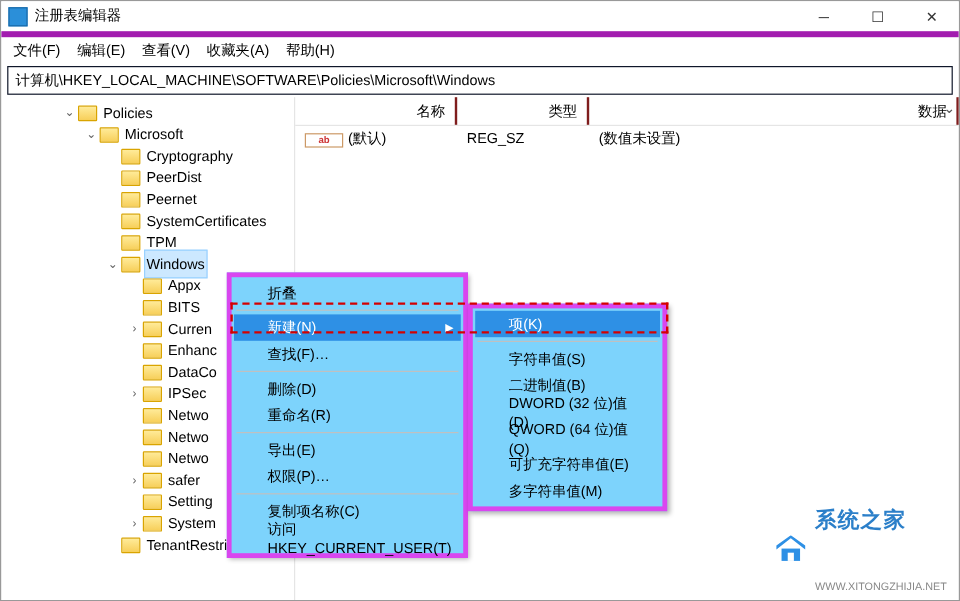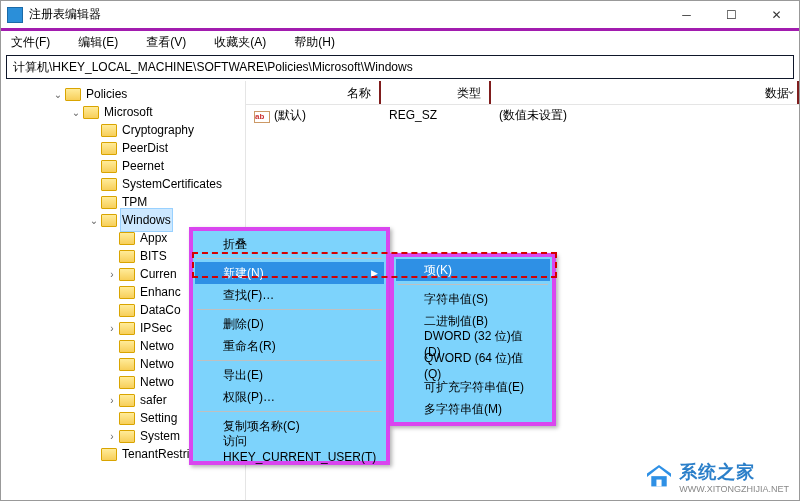--- a/index.html
+++ b/index.html
@@ -1,57 +1,57 @@
 <!DOCTYPE html>
 <html><head>
 <meta charset="utf-8">
 <style>
 * { margin: 0; padding: 0; box-sizing: border-box; font-family: "Microsoft YaHei", "Segoe UI", sans-serif; font-size: 12px; }
 body { background: #fff; width: 800px; height: 501px; overflow: hidden; position: relative; border: 1px solid #999; }
 
-.titlebar { height: 30px; display: flex; align-items: center; padding-left: 6px; background: #fff; border-bottom: 3px solid #a21caf; }
+.titlebar { height: 30px; display: flex; align-items: center; padding-left: 6px; background: #fff; border-bottom: 5px solid #a21caf; }
 .titlebar .app-icon { width: 16px; height: 16px; background: #2b8fd9; margin-right: 6px; display: inline-block; border: 1px solid #1a6aa8; }
 .titlebar .title { flex: 1; }
 .titlebar .win-btn { width: 45px; height: 29px; display: flex; align-items: center; justify-content: center; color: #333; }
 
-.menubar { height: 22px; display: flex; align-items: center; padding-left: 4px; gap: 16px; }
+.menubar { height: 22px; display: flex; align-items: center; padding-left: 4px; gap: 2px; }
 .menubar .menu-item { padding: 2px 6px; }
 
 .addrbar { height: 24px; border: 1px solid #0f172a; margin: 2px 5px; padding: 2px 6px; display: flex; align-items: center; background: #fff; }
 
 .content { display: flex; height: calc(100% - 80px); }
 .tree { width: 245px; border-right: 1px solid #e5e5e5; overflow: hidden; padding-top: 4px; }
 .list { flex: 1; }
 
 .tree-row { display: flex; align-items: center; height: 18px; white-space: nowrap; padding-right: 4px; }
 .tree-row .indent { display: inline-block; }
 .tree-row .chev { width: 14px; display: inline-flex; justify-content: center; color: #666; font-size: 10px; }
 .tree-row .folder { width: 16px; height: 13px; background: linear-gradient(#ffeb99, #f7cf5a); border: 1px solid #d9a400; border-radius: 1px; margin-right: 3px; display: inline-block; }
 .tree-row .label { padding: 0 2px; }
 .tree-row.selected .label { background: #cce8ff; border: 1px solid #99d1ff; padding: 4px 1px; }
 
 .list-head { display: flex; height: 24px; border-bottom: 1px solid #e5e5e5; }
 .list-head .col { padding: 4px 8px; border-right: 2px solid #7f1d1d; text-align: right; }
 .list-row { display: flex; height: 20px; align-items: center; }
 .list-row .cell { padding: 2px 8px; }
 .col-name { width: 135px; } .col-type { width: 110px; } .col-data { flex: 1; }
-.str-icon { display: inline-block; width: 16px; height: 12px; background: #fff; border: 1px solid #c96; color: #c33; font-size: 8px; line-height: 10px; text-align: left; margin-right: 4px; font-weight: bold; }
+.str-icon { display: inline-block; width: 32px; height: 12px; background: #fff; border: 1px solid #c96; color: #c33; font-size: 8px; line-height: 10px; text-align: center; margin-right: 4px; font-weight: bold; }
 
 .ctx-menu { position: absolute; background: #7dd3fc; border: 4px solid #d946ef; box-shadow: 2px 2px 4px rgba(0,0,0,.3); padding: 2px; }
 .ctx-menu .ctx-item { height: 22px; display: flex; align-items: center; padding: 0 20px 0 28px; position: relative; }
 .ctx-menu .ctx-item.highlighted { background: #2e90e5; color: #fff; }
 .ctx-menu .ctx-item .sub-arrow { position: absolute; right: 6px; font-size: 9px; }
 .ctx-menu .ctx-sep { height: 1px; background: #c0c0c0; margin: 3px 2px; }
 
 .red-dash { border: 2px dashed #d40000; position: absolute; pointer-events: none; }
 
 .watermark { position: absolute; right: 10px; bottom: 6px; display: flex; align-items: center; gap: 6px; color: #2b7fc9; font-weight: bold; }
 .watermark .house { width: 28px; height: 24px; }
 .watermark .main { font-size: 18px; letter-spacing: 1px; }
-.watermark .url { font-size: 9px; color: #888; display: block; font-weight: normal; }
+.watermark .url { font-size: 9px; color: #888; display: block; font-weight: normal; margin-top: 39px; }
 
 .chevron { position: absolute; right: 3px; top: 82px; font-size: 12px; color: #555; }
 </style>
 </head>
 <body>
 
 <div class="titlebar">
   <span class="app-icon"></span>
   <span class="title">注册表编辑器</span>
   <div class="win-btn">─</div>

